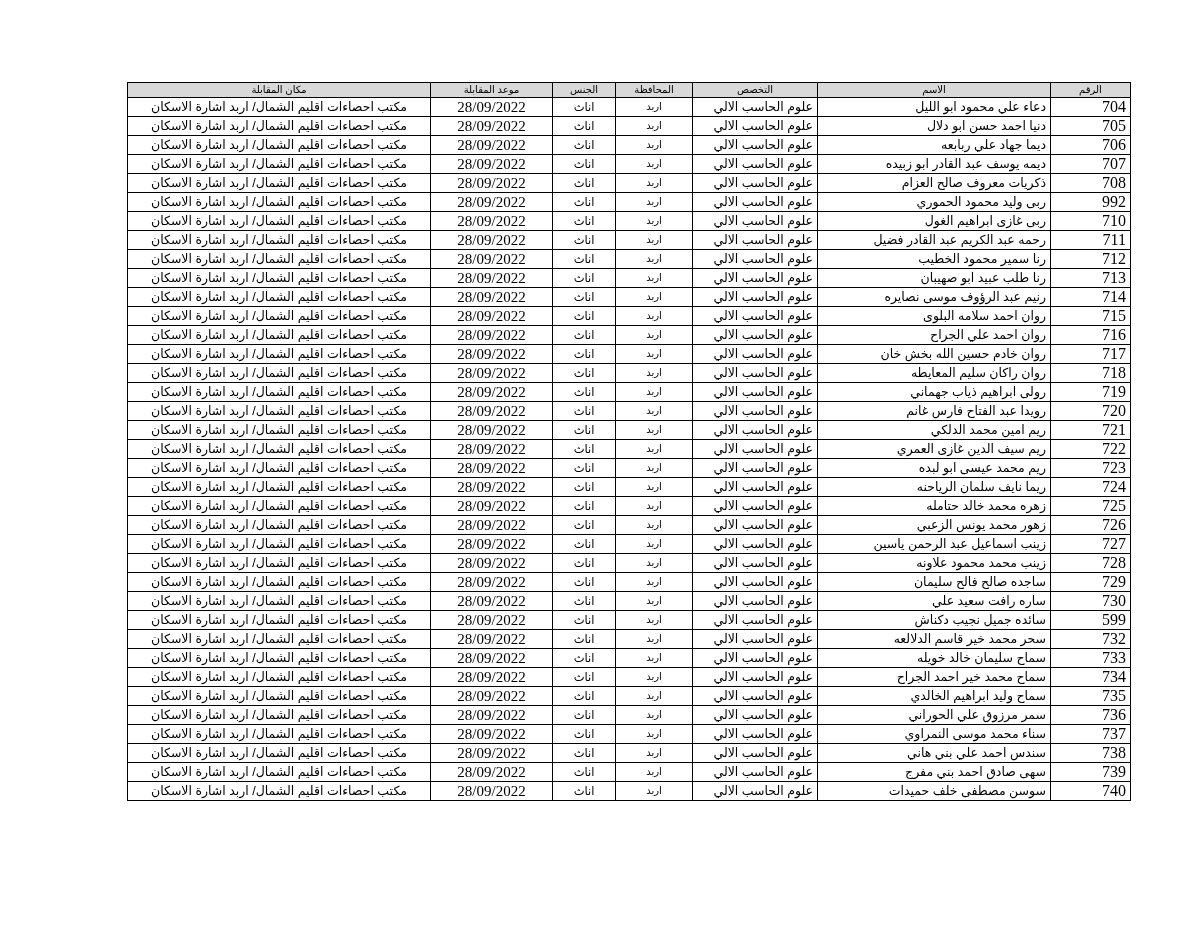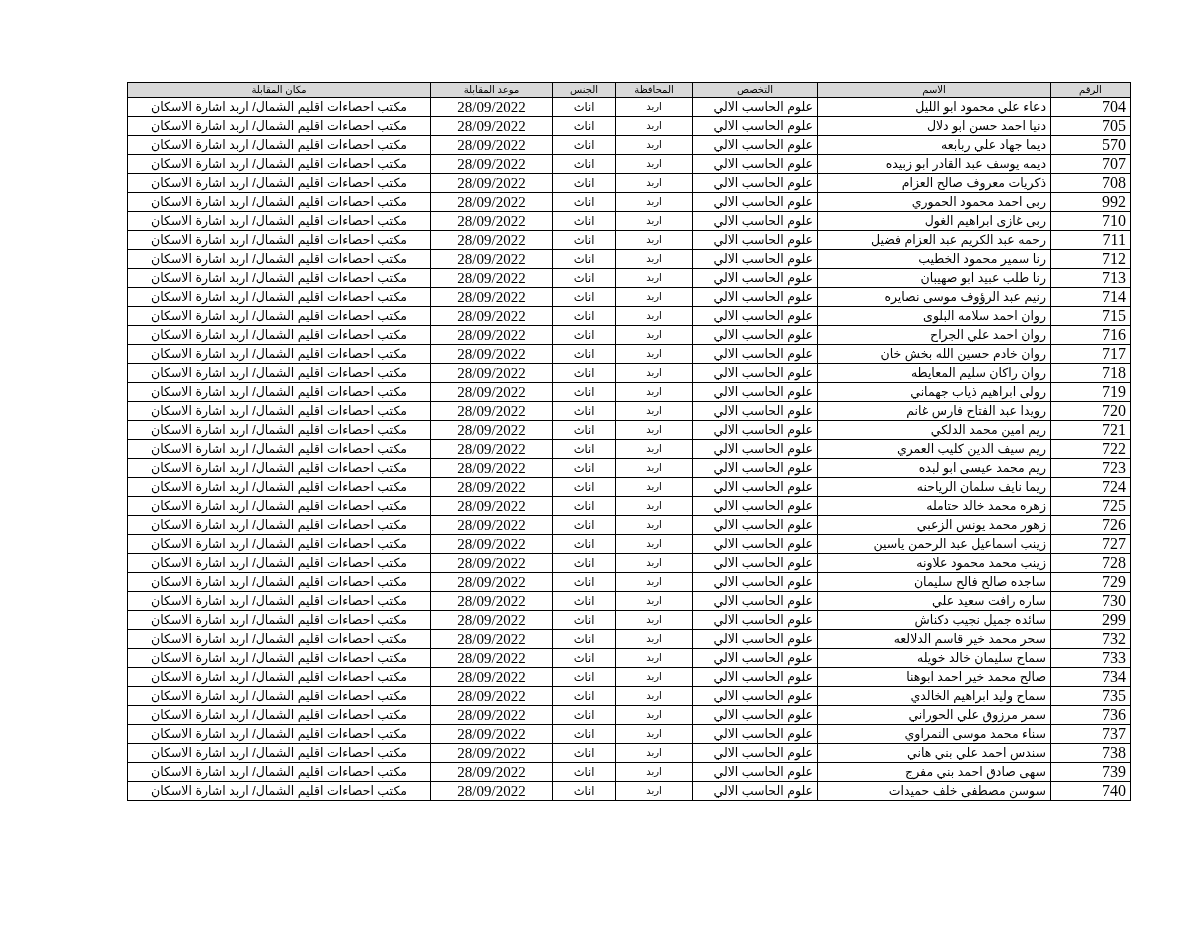--- a/index.html
+++ b/index.html
@@ -47,21 +47,21 @@
         <tr>
           <td class="c-num">705</td>
           <td class="c-name">دنيا احمد حسن ابو  دلال</td>
           <td class="c-spec">علوم الحاسب الالي</td>
           <td class="c-gov">اربد</td>
           <td class="c-gen">اناث</td>
           <td class="c-date">28/09/2022</td>
           <td class="c-place">مكتب احصاءات اقليم الشمال/ اربد اشارة الاسكان</td>
         </tr>
         <tr>
-          <td class="c-num">570</td>
+          <td class="c-num">706</td>
           <td class="c-name">ديما جهاد علي ربابعه</td>
           <td class="c-spec">علوم الحاسب الالي</td>
           <td class="c-gov">اربد</td>
           <td class="c-gen">اناث</td>
           <td class="c-date">28/09/2022</td>
           <td class="c-place">مكتب احصاءات اقليم الشمال/ اربد اشارة الاسكان</td>
         </tr>
         <tr>
           <td class="c-num">707</td>
           <td class="c-name">ديمه يوسف عبد القادر ابو زبيده</td>
@@ -75,39 +75,39 @@
           <td class="c-num">708</td>
           <td class="c-name">ذكريات معروف صالح العزام</td>
           <td class="c-spec">علوم الحاسب الالي</td>
           <td class="c-gov">اربد</td>
           <td class="c-gen">اناث</td>
           <td class="c-date">28/09/2022</td>
           <td class="c-place">مكتب احصاءات اقليم الشمال/ اربد اشارة الاسكان</td>
         </tr>
         <tr>
           <td class="c-num">992</td>
-          <td class="c-name">ربى احمد محمود الحموري</td>
+          <td class="c-name">ربى وليد محمود الحموري</td>
           <td class="c-spec">علوم الحاسب الالي</td>
           <td class="c-gov">اربد</td>
           <td class="c-gen">اناث</td>
           <td class="c-date">28/09/2022</td>
           <td class="c-place">مكتب احصاءات اقليم الشمال/ اربد اشارة الاسكان</td>
         </tr>
         <tr>
           <td class="c-num">710</td>
           <td class="c-name">ربى غازى ابراهيم الغول</td>
           <td class="c-spec">علوم الحاسب الالي</td>
           <td class="c-gov">اربد</td>
           <td class="c-gen">اناث</td>
           <td class="c-date">28/09/2022</td>
           <td class="c-place">مكتب احصاءات اقليم الشمال/ اربد اشارة الاسكان</td>
         </tr>
         <tr>
           <td class="c-num">711</td>
-          <td class="c-name">رحمه عبد الكريم عبد العزام فضيل</td>
+          <td class="c-name">رحمه عبد الكريم عبد القادر فضيل</td>
           <td class="c-spec">علوم الحاسب الالي</td>
           <td class="c-gov">اربد</td>
           <td class="c-gen">اناث</td>
           <td class="c-date">28/09/2022</td>
           <td class="c-place">مكتب احصاءات اقليم الشمال/ اربد اشارة الاسكان</td>
         </tr>
         <tr>
           <td class="c-num">712</td>
           <td class="c-name">رنا سمير محمود الخطيب</td>
           <td class="c-spec">علوم الحاسب الالي</td>
@@ -192,21 +192,21 @@
           <td class="c-num">721</td>
           <td class="c-name">ريم امين محمد الدلكي</td>
           <td class="c-spec">علوم الحاسب الالي</td>
           <td class="c-gov">اربد</td>
           <td class="c-gen">اناث</td>
           <td class="c-date">28/09/2022</td>
           <td class="c-place">مكتب احصاءات اقليم الشمال/ اربد اشارة الاسكان</td>
         </tr>
         <tr>
           <td class="c-num">722</td>
-          <td class="c-name">ريم سيف الدين كليب العمري</td>
+          <td class="c-name">ريم سيف الدين غازى العمري</td>
           <td class="c-spec">علوم الحاسب الالي</td>
           <td class="c-gov">اربد</td>
           <td class="c-gen">اناث</td>
           <td class="c-date">28/09/2022</td>
           <td class="c-place">مكتب احصاءات اقليم الشمال/ اربد اشارة الاسكان</td>
         </tr>
         <tr>
           <td class="c-num">723</td>
           <td class="c-name">ريم محمد عيسى ابو لبده</td>
           <td class="c-spec">علوم الحاسب الالي</td>
@@ -272,21 +272,21 @@
         <tr>
           <td class="c-num">730</td>
           <td class="c-name">ساره رافت سعيد علي</td>
           <td class="c-spec">علوم الحاسب الالي</td>
           <td class="c-gov">اربد</td>
           <td class="c-gen">اناث</td>
           <td class="c-date">28/09/2022</td>
           <td class="c-place">مكتب احصاءات اقليم الشمال/ اربد اشارة الاسكان</td>
         </tr>
         <tr>
-          <td class="c-num">299</td>
+          <td class="c-num">599</td>
           <td class="c-name">سائده جميل نجيب دكناش</td>
           <td class="c-spec">علوم الحاسب الالي</td>
           <td class="c-gov">اربد</td>
           <td class="c-gen">اناث</td>
           <td class="c-date">28/09/2022</td>
           <td class="c-place">مكتب احصاءات اقليم الشمال/ اربد اشارة الاسكان</td>
         </tr>
         <tr>
           <td class="c-num">732</td>
           <td class="c-name">سحر محمد خير قاسم الدلالعه</td>
@@ -300,21 +300,21 @@
           <td class="c-num">733</td>
           <td class="c-name">سماح سليمان خالد خويله</td>
           <td class="c-spec">علوم الحاسب الالي</td>
           <td class="c-gov">اربد</td>
           <td class="c-gen">اناث</td>
           <td class="c-date">28/09/2022</td>
           <td class="c-place">مكتب احصاءات اقليم الشمال/ اربد اشارة الاسكان</td>
         </tr>
         <tr>
           <td class="c-num">734</td>
-          <td class="c-name">صالح محمد خير احمد ابوهنا</td>
+          <td class="c-name">سماح محمد خير احمد الجراح</td>
           <td class="c-spec">علوم الحاسب الالي</td>
           <td class="c-gov">اربد</td>
           <td class="c-gen">اناث</td>
           <td class="c-date">28/09/2022</td>
           <td class="c-place">مكتب احصاءات اقليم الشمال/ اربد اشارة الاسكان</td>
         </tr>
         <tr>
           <td class="c-num">735</td>
           <td class="c-name">سماح وليد ابراهيم الخالدي</td>
           <td class="c-spec">علوم الحاسب الالي</td>

